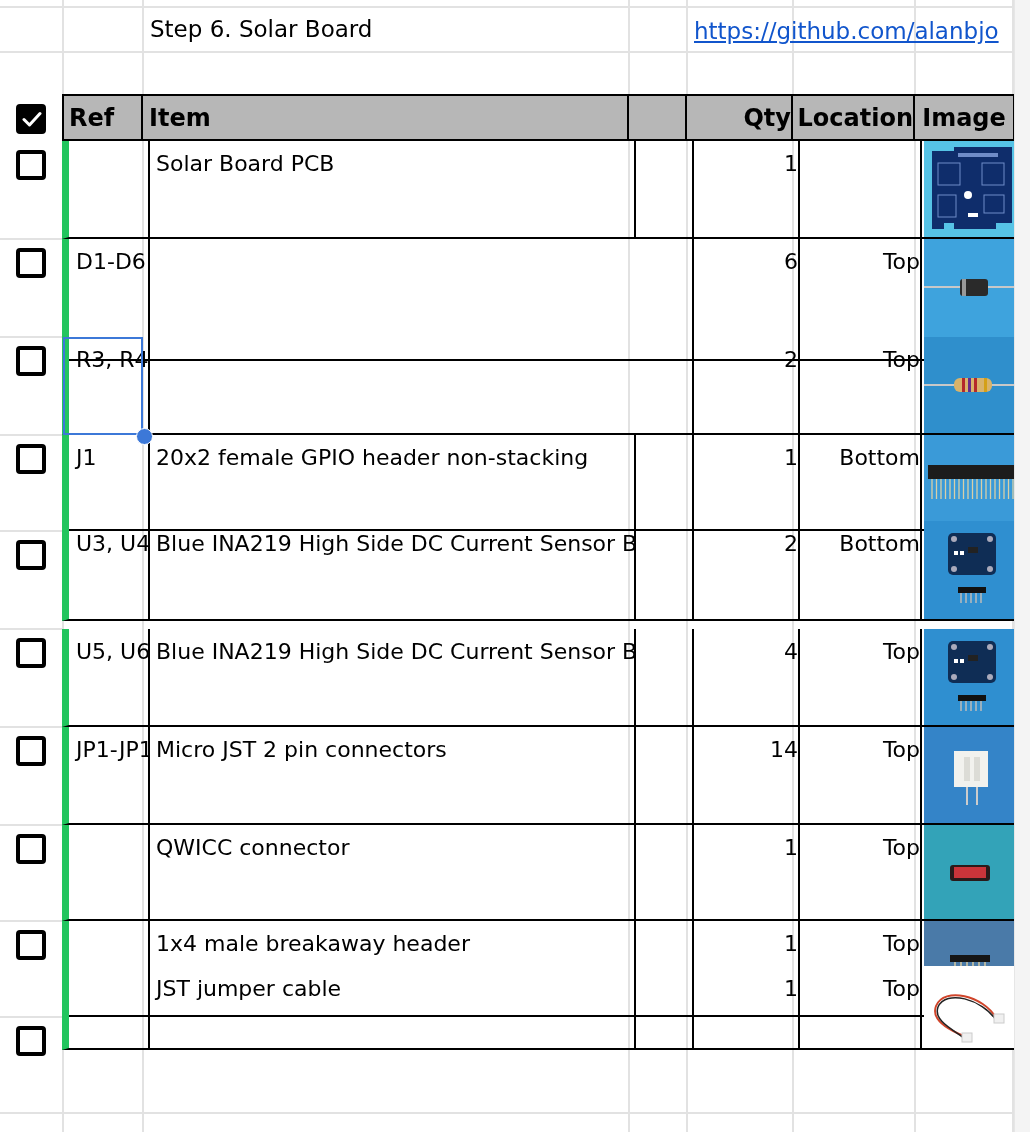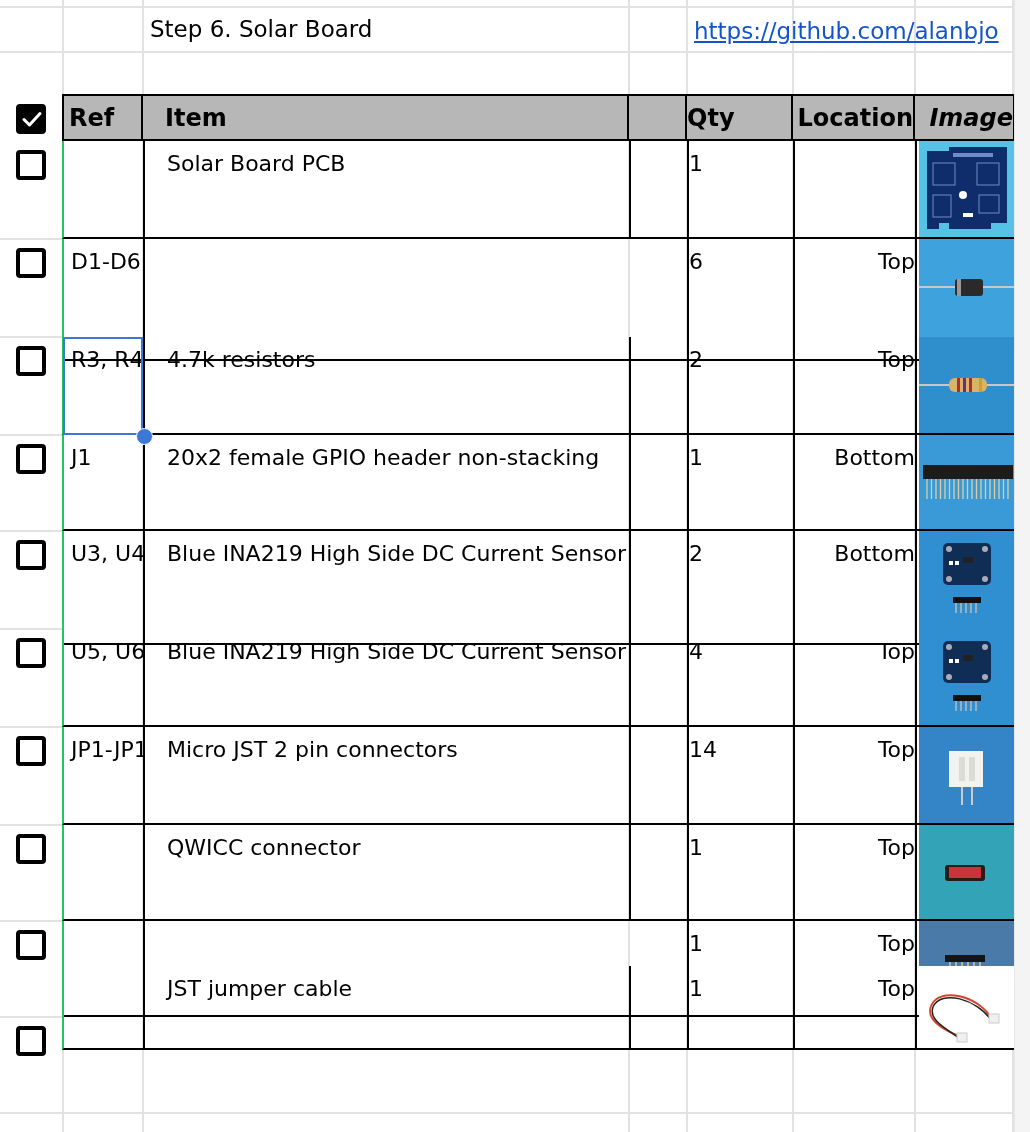--- a/index.html
+++ b/index.html
@@ -16,30 +16,30 @@
   .scroll-strip { position: absolute; left: 1014px; top: 0; width: 16px; height: 1132px; background: #f4f4f4; border-left: 1px solid #e6e6e6; }
 
   .title { position: absolute; left: 150px; top: 16px; font-size: 23px; }
   .link { position: absolute; left: 694px; top: 18px; font-size: 23px; color: #1155cc; text-decoration: underline; white-space: nowrap; overflow: hidden; width: 318px; }
 
   .tbl { position: absolute; left: 62px; top: 94px; width: 953px; }
   .row { position: absolute; left: 0; width: 953px; box-sizing: border-box; }
   .cell { position: absolute; top: 0; bottom: 0; box-sizing: border-box; border-right: 2px solid #000; overflow: hidden; white-space: nowrap; }
   .hdr { top: 0; height: 47px; background: #b7b7b7; border: 2px solid #000; }
   .hdr .cell { font-weight: bold; font-size: 24px; padding-top: 8px; }
-  .body-row { border-left: 2px solid #22c55e; border-right: 2px solid #000; border-bottom: 2px solid #000; }
+  .body-row { border-left: 7px solid #22c55e; border-right: 2px solid #000; border-bottom: 2px solid #000; }
   .body-row .cell { font-size: 22px; padding-top: 10px; }
   .c-ref { left: 0; width: 81px; padding-left: 7px; }
-  .c-item { left: 81px; width: 486px; padding-left: 22px; }
+  .c-item { left: 81px; width: 486px; padding-left: 6px; }
   .c-blank { left: 567px; width: 58px; }
-  .c-qty { left: 625px; width: 106px; text-align: left; }
+  .c-qty { left: 625px; width: 106px; text-align: right; }
   .c-loc { left: 731px; width: 122px; text-align: right; }
   .c-img { left: 853px; width: 98px; border-right: none; padding: 0 !important; }
   .hdr .c-ref { left: -2px; }
-  .hdr .c-img { padding: 8px 0 0 0 !important; text-align: right; font-style: italic; }
+  .hdr .c-img { padding: 8px 0 0 0 !important; text-align: center; }
 
   .photo { position: absolute; left: 2px; top: 0; right: 0; bottom: 0; overflow: hidden; }
 
   .cb { position: absolute; left: 16px; width: 30px; height: 30px; box-sizing: border-box; border: 4px solid #000; border-radius: 4px; background: #fff; cursor: pointer; }
   .cb.checked { background: #000; }
   .cb.checked svg { position: absolute; left: 2px; top: 3px; }
 
   .sel { position: absolute; left: 63px; top: 337px; width: 80px; height: 98px; box-sizing: border-box; border: 2px solid #3c78d8; pointer-events: none; }
   .sel-handle { position: absolute; left: 136px; top: 428px; width: 15px; height: 15px; border-radius: 50%; background: #3c78d8; border: 1px solid #fff; cursor: nwse-resize; }
 </style>
@@ -131,21 +131,20 @@
             <line x1="0" y1="48" x2="96" y2="48" stroke="#c8c8c8" stroke-width="2"></line>
             <rect x="36" y="40" width="28" height="17" rx="3" fill="#2a2a2a"></rect>
             <rect x="38" y="40" width="4" height="17" fill="#999"></rect>
           </svg>
         </div>
       </div>
     </div>
 
     <div class="row body-row" style="top:243px;height:98px">
       <div class="cell c-ref">R3, R4</div>
-      <div class="cell c-item">4.7k resistors</div>
       <div class="cell c-blank"></div>
       <div class="cell c-qty">2</div>
       <div class="cell c-loc">Top</div>
       <div class="cell c-img">
         <div class="photo" style="background:#2f8fcc" title="resistor photo">
           <svg width="96" height="96" viewBox="0 0 96 96">
             <line x1="0" y1="48" x2="96" y2="48" stroke="#c8c8c8" stroke-width="2"></line>
             <rect x="30" y="41" width="38" height="14" rx="6" fill="#d9b36a"></rect>
             <rect x="38" y="41" width="3" height="14" fill="#b52a2a"></rect>
             <rect x="44" y="41" width="3" height="14" fill="#6a2c8a"></rect>
@@ -185,21 +184,21 @@
                 <line x1="75.5" y1="44" x2="75.5" y2="64"></line>
                 <line x1="80" y1="44" x2="80" y2="64"></line>
                 <line x1="84.5" y1="44" x2="84.5" y2="64"></line>
                 <line x1="89" y1="44" x2="89" y2="64"></line>
             </g>
           </svg>
         </div>
       </div>
     </div>
 
-    <div class="row body-row" style="top:437px;height:114px">
+    <div class="row body-row" style="top:427px;height:100px">
       <div class="cell c-ref">U3, U4</div>
       <div class="cell c-item">Blue INA219 High Side DC Current Sensor Breakout</div>
       <div class="cell c-blank"></div>
       <div class="cell c-qty">2</div>
       <div class="cell c-loc">Bottom</div>
       <div class="cell c-img">
         <div class="photo" style="background:#2f8fd0" title="INA219 breakout photo">
           <svg width="96" height="96" viewBox="0 0 96 96">
             <rect x="24" y="12" width="48" height="42" rx="5" fill="#0f2d55"></rect>
             <circle cx="30" cy="18" r="3" fill="#aab"></circle>
@@ -282,20 +281,21 @@
           <svg width="96" height="96" viewBox="0 0 96 96">
             <rect x="26" y="40" width="40" height="16" rx="3" fill="#2a1a1a"></rect>
             <rect x="30" y="42" width="32" height="11" fill="#c9343a"></rect>
           </svg>
         </div>
       </div>
     </div>
 
     <div class="row body-row" style="top:827px;height:96px">
       <div class="cell c-ref"></div>
+      <div class="cell c-item">1x4 male breakaway header</div>
       <div class="cell c-blank"></div>
       <div class="cell c-qty">1</div>
       <div class="cell c-loc">Top</div>
       <div class="cell c-img">
         <div class="photo" style="background:#4a7aa8" title="male header photo">
           <svg width="96" height="96" viewBox="0 0 96 96">
             <rect x="26" y="34" width="40" height="7" fill="#151515"></rect>
             <g stroke="#d6caa0" stroke-width="1.5">
                 <line x1="31" y1="41" x2="31" y2="60"></line>
                 <line x1="37" y1="41" x2="37" y2="60"></line>

